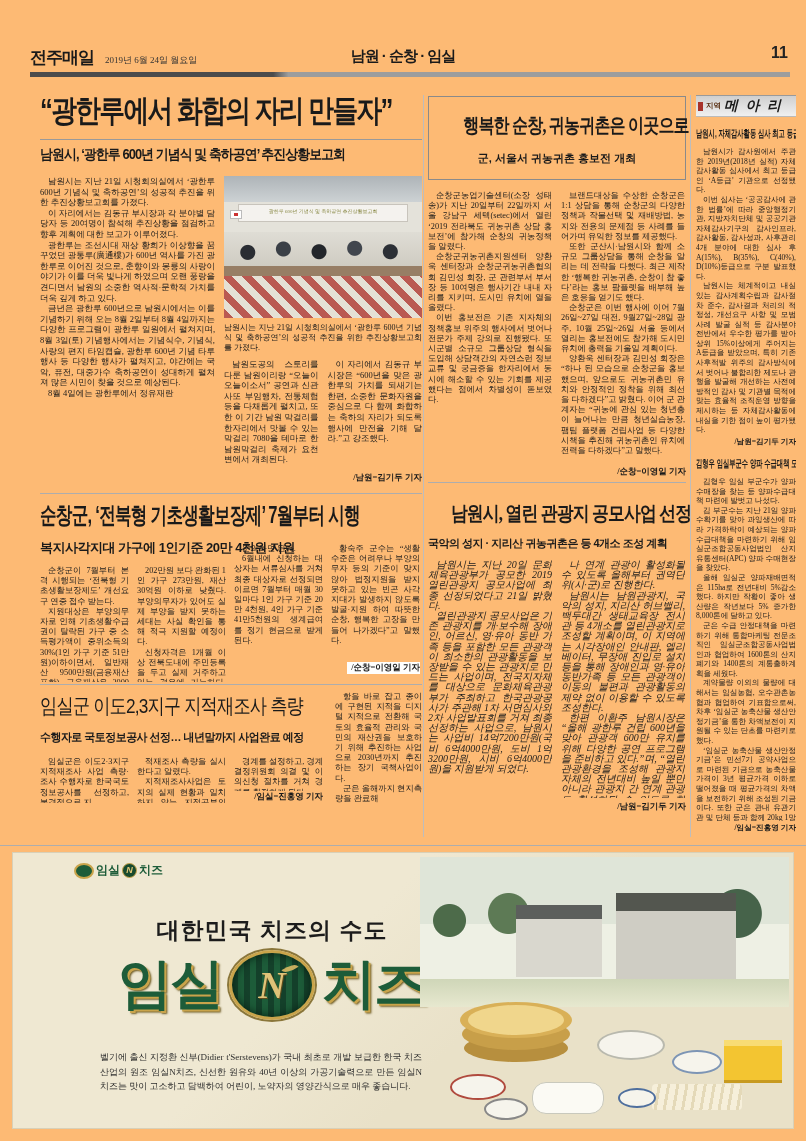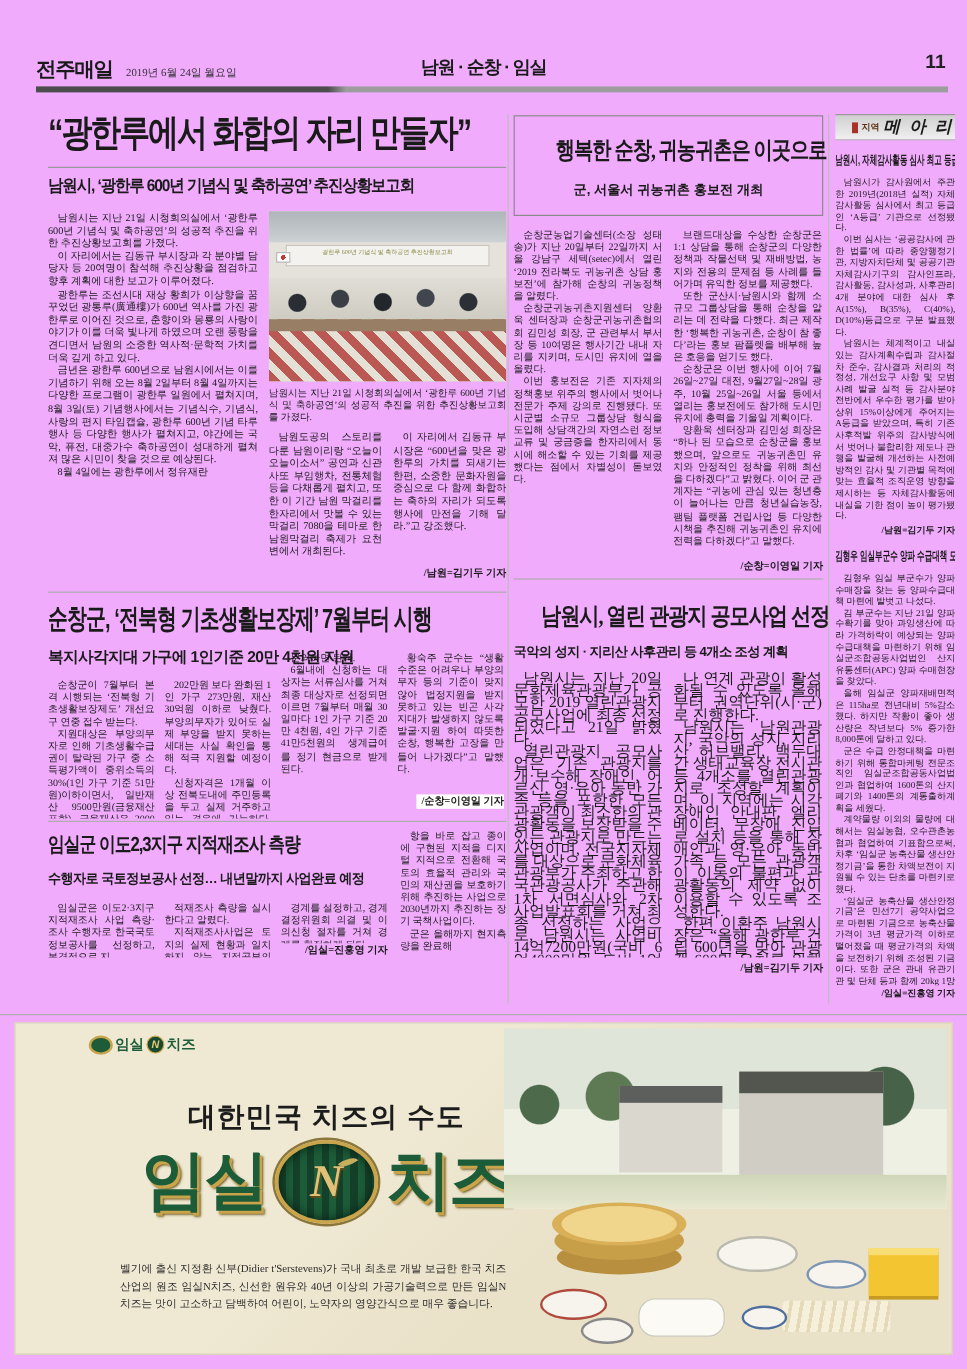--- a/index.html
+++ b/index.html
@@ -1,16 +1,16 @@
 <!DOCTYPE html>
 <html><head>
 <meta charset="utf-8">
 <style>
   html,body{margin:0;padding:0;background:#e9e9e9;}
-  .page{position:relative;width:806px;height:1141px;background:#f0abfc;margin:0 auto;
+  .page{position:relative;width:806px;height:1141px;background:#fdba74;margin:0 auto;
         font-family:"Liberation Serif",serif;color:#1a1a1a;overflow:hidden;}
   
   .masthead{position:absolute;left:30px;top:46px;font-family:"Liberation Sans",sans-serif;
             font-weight:900;font-size:17px;letter-spacing:-1px;}
   .hdr-date{position:absolute;left:105px;top:54px;font-size:9px;color:#333;}
   .hdr-section{position:absolute;left:0;right:0;top:47px;text-align:center;
                font-family:"Liberation Sans",sans-serif;font-weight:900;font-size:15px;letter-spacing:-1px;}
   .hdr-page{position:absolute;right:18px;top:44px;font-family:"Liberation Sans",sans-serif;
             font-size:16px;font-weight:bold;color:#222;}
   .hdr-rule{position:absolute;left:30px;right:16px;top:72px;height:5px;
@@ -57,43 +57,43 @@
   .a2-box{border:1px solid #8a8a8a;padding:15px 6px 13px;text-align:center;}
   .a2-head{font-size:20px;font-weight:bold;letter-spacing:-1px;}
   .a2-sub{font-family:"Liberation Sans",sans-serif;font-size:11px;font-weight:bold;margin-top:12px;}
   .a2-body{display:flex;gap:9px;margin-top:11px;}
   .a2-c{width:124px;height:272px;font-size:8.3px;line-height:10.2px;}
   
   .a5{position:absolute;left:428px;top:492px;width:258px;}
   .a5-head{text-align:center;font-size:20px;font-weight:bold;letter-spacing:-1px;margin-top:8px;}
   .a5-sub{font-family:"Liberation Sans",sans-serif;font-size:11px;font-weight:bold;margin-top:9px;letter-spacing:-0.5px;}
   .a5-body{display:flex;gap:9px;margin-top:9px;}
-  .a5-c{width:124px;height:238px;font-size:13px;line-height:10.2px;}
+  .a5-c{width:124px;height:238px;font-size:10px;line-height:10.2px;font-style:italic;}
   
   .a3{position:absolute;left:40px;top:500px;width:382px;height:182px;overflow:hidden;}
   .a3-head{font-family:"Liberation Sans",sans-serif;font-weight:900;font-size:23px;letter-spacing:-1px;}
   .a3-sub{font-family:"Liberation Sans",sans-serif;font-weight:bold;font-size:13px;
           letter-spacing:-0.5px;margin-top:8px;}
   .a3-body{display:flex;gap:8px;margin-top:9px;}
   .a3-c{width:89px;height:118px;font-size:8.3px;line-height:10.2px;}
   .a3-byline{position:absolute;right:2px;top:162px;font-weight:bold;font-size:8.5px;background:#fefefd;padding-left:4px;}
   
   .a4{position:absolute;left:40px;top:692px;width:382px;height:146px;overflow:hidden;}
   .a4-wrap{display:flex;gap:9px;}
   .a4-left{width:286px;}
-  .a4-head{font-family:"Liberation Sans",sans-serif;font-weight:700;font-size:17px;letter-spacing:-1px;}
+  .a4-head{font-family:"Liberation Sans",sans-serif;font-weight:400;font-size:21px;letter-spacing:-1px;}
   .a4-sub{font-family:"Liberation Sans",sans-serif;font-weight:bold;font-size:11.5px;margin-top:10px;letter-spacing:-0.5px;}
   .a4-cols{display:flex;gap:8px;margin-top:12px;}
   .a4-c{width:89px;height:46px;font-size:8.3px;line-height:10.2px;}
   .a4-r{width:89px;height:146px;font-size:8.3px;line-height:10.2px;}
   .a4-c .byline{margin-top:1px;}
   
   .sb{position:absolute;left:696px;top:95px;width:100px;height:742px;overflow:hidden;}
   .sb-head{position:relative;height:20px;background:linear-gradient(#cfcfcf,#f0f0f0);
-           border-top:1px solid #9a9a9a;border-bottom:1px solid #bbb;padding-left:14px;
+           border-top:1px solid #9a9a9a;border-bottom:1px solid #bbb;padding-left:2px;
            display:flex;align-items:center;gap:3px;}
   .sb-tagmark{width:5px;height:9px;background:#a8322b;}
   .sb-tag{font-family:"Liberation Sans",sans-serif;font-size:7.5px;font-weight:bold;color:#5c3317;}
   .sb-title{font-size:14px;font-weight:bold;font-style:italic;letter-spacing:2px;}
   .sb-h{font-family:"Liberation Sans",sans-serif;font-weight:900;font-size:10.5px;margin-top:10px;overflow:hidden;}
   .sb-body{font-size:7.6px;line-height:9.6px;margin-top:6px;text-align:justify;overflow:hidden;}
   .sb-body p{margin:0;text-indent:7px;}
   .sb-byline{font-weight:bold;font-size:7.6px;text-align:right;margin-top:2px;}
   .sb-b1{max-height:288px;}
   .sb-b2{max-height:344px;}
@@ -226,21 +226,21 @@
           <p>양환욱 센터장과 김민성 회장은 “하나 된 모습으로 순창군을 홍보했으며, 앞으로도 귀농귀촌민 유치와 안정적인 정착을 위해 최선을 다하겠다”고 밝혔다. 이어 군 관계자는 “귀농에 관심 있는 청년층이 늘어나는 만큼 청년실습농장, 팸팀 플랫폼 건립사업 등 다양한 시책을 추진해 귀농귀촌인 유치에 전력을 다하겠다”고 말했다.</p>
         </div>
     </div>
     <div class="byline">/순창=이영일 기자</div>
   </section>
 
   <section class="a5">
     <div class="a5-head">
       <span class="squeeze sq-c" style="transform:scaleX(0.84);">남원시, 열린 관광지 공모사업 선정</span>
     </div>
-    <div class="a5-sub">국악의 성지 · 지리산 사후관리 등 4개소 조성 계획</div>
+    <div class="a5-sub">국악의 성지 · 지리산 귀농귀촌은 등 4개소 조성 계획</div>
     <div class="a5-body">
       <div class="col a5-c">
           <p>남원시는 지난 20일 문화체육관광부가 공모한 2019 열린관광지 공모사업에 최종 선정되었다고 21일 밝혔다.</p>
           <p>열린관광지 공모사업은 기존 관광지를 개·보수해 장애인, 어르신, 영·유아 동반 가족 등을 포함한 모든 관광객이 최소한의 관광활동을 보장받을 수 있는 관광지로 만드는 사업이며, 전국지자체를 대상으로 문화체육관광부가 주최하고 한국관광공사가 주관해 1차 서면심사와 2차 사업발표회를 거쳐 최종 선정하는 사업으로, 남원시는 사업비 14억7200만원(국비 6억4000만원, 도비 1억3200만원, 시비 6억4000만원)을 지원받게 되었다.</p>
         </div>
       <div class="col a5-c">
           <p>나 연계 관광이 활성화될 수 있도록 올해부터 권역단위(시·군)로 진행한다.</p>
           <p>남원시는 남원관광지, 국악의 성지, 지리산 허브밸리, 백두대간 생태교육장 전시관 등 4개소를 열린관광지로 조성할 계획이며, 이 지역에는 시각장애인 안내판, 엘리베이터, 무장애 진입로 설치 등을 통해 장애인과 영·유아 동반가족 등 모든 관광객이 이동의 불편과 관광활동의 제약 없이 이용할 수 있도록 조성한다.</p>
           <p>한편 이환주 남원시장은 “올해 광한루 건립 600년을 맞아 관광객 600만 유치를 위해 다양한 공연 프로그램을 준비하고 있다.”며, “열린 관광환경을 조성해 관광지 자체의 전년대비 높일 뿐만 아니라 관광지 간 연계 관광도 활성화될 수 있도록 할 것”이라고 밝혔다.</p>
         </div>

